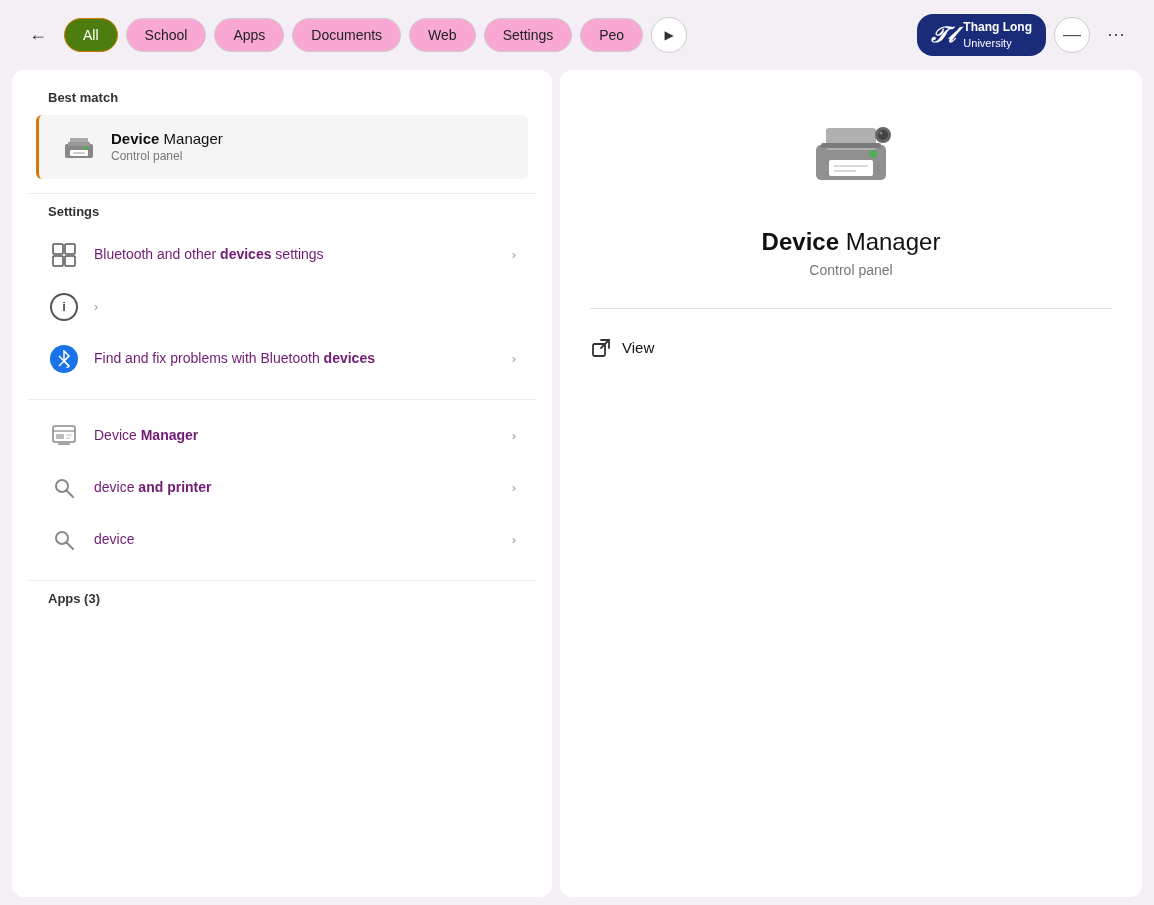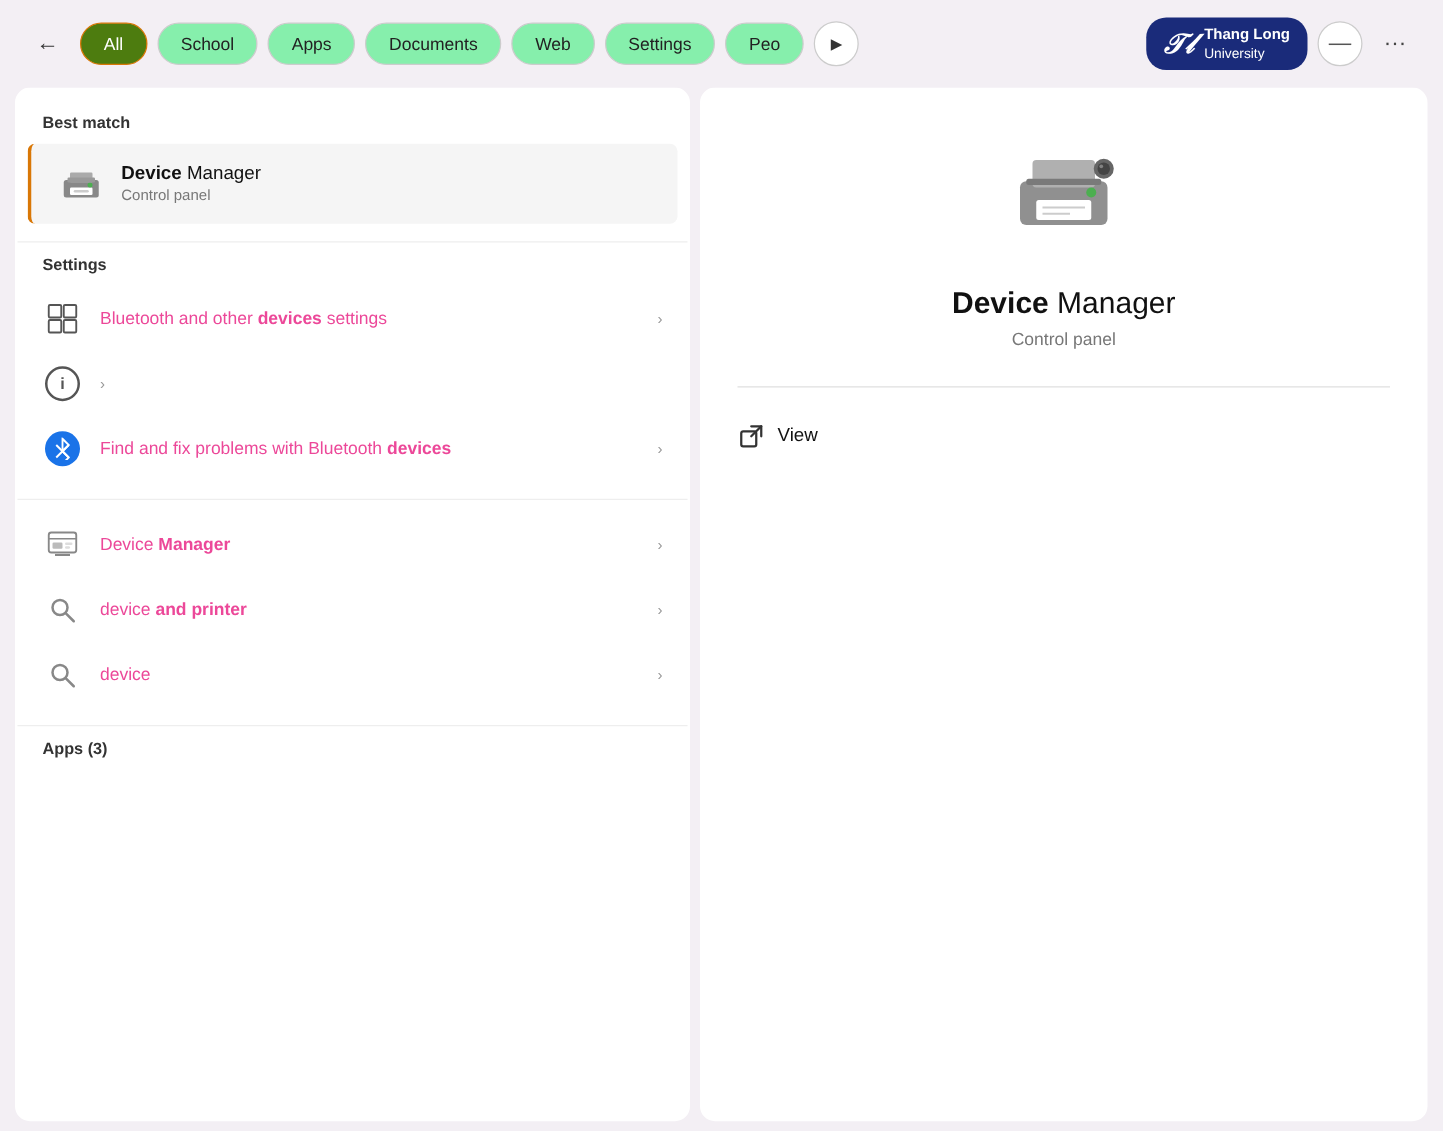--- a/index.html
+++ b/index.html
@@ -29,21 +29,21 @@
       background: transparent;
       cursor: pointer;
       display: flex; align-items: center; justify-content: center;
       font-size: 18px;
       color: #333;
     }
     .tab-pill {
       padding: 8px 18px;
       border-radius: 20px;
       border: 1.5px solid #ccc;
-      background: #86efac;
+      background: #f9a8d4;
       cursor: pointer;
       font-size: 14px;
       color: #222;
       white-space: nowrap;
     }
     .tab-pill.active {
       background: #4d7c0f;
       border-color: #d97706;
       color: white;
       font-weight: 400;
@@ -105,21 +105,21 @@
       flex: 1;
       overflow: hidden;
     }
 
     
     .left-panel {
       width: 540px;
       background: white;
       border-radius: 12px;
       margin: 0 0 8px 12px;
-      padding: 20px 2px;
+      padding: 20px 16px;
       overflow-y: auto;
       flex-shrink: 0;
     }
 
     .section-label {
       font-size: 13px;
       font-weight: 600;
       color: #333;
       padding: 0 20px 10px 20px;
     }
@@ -170,21 +170,21 @@
     .settings-icon {
       width: 32px; height: 32px;
       display: flex; align-items: center; justify-content: center;
       flex-shrink: 0;
       font-size: 18px;
       color: #444;
     }
     .settings-text {
       flex: 1;
       font-size: 14px;
-      color: #ec4899;
+      color: #701a75;
       line-height: 1.4;
     }
     .settings-text strong { font-weight: 700; }
     .chevron {
       font-size: 12px;
       color: #999;
     }
 
     
     .search-item {

